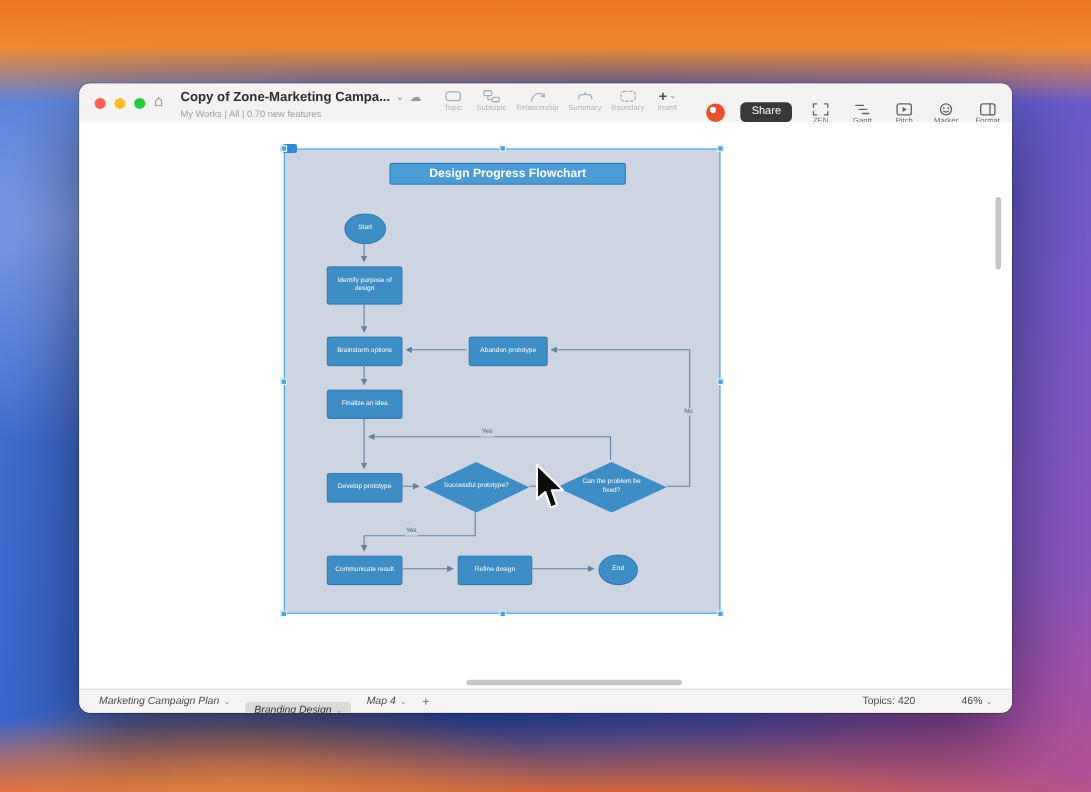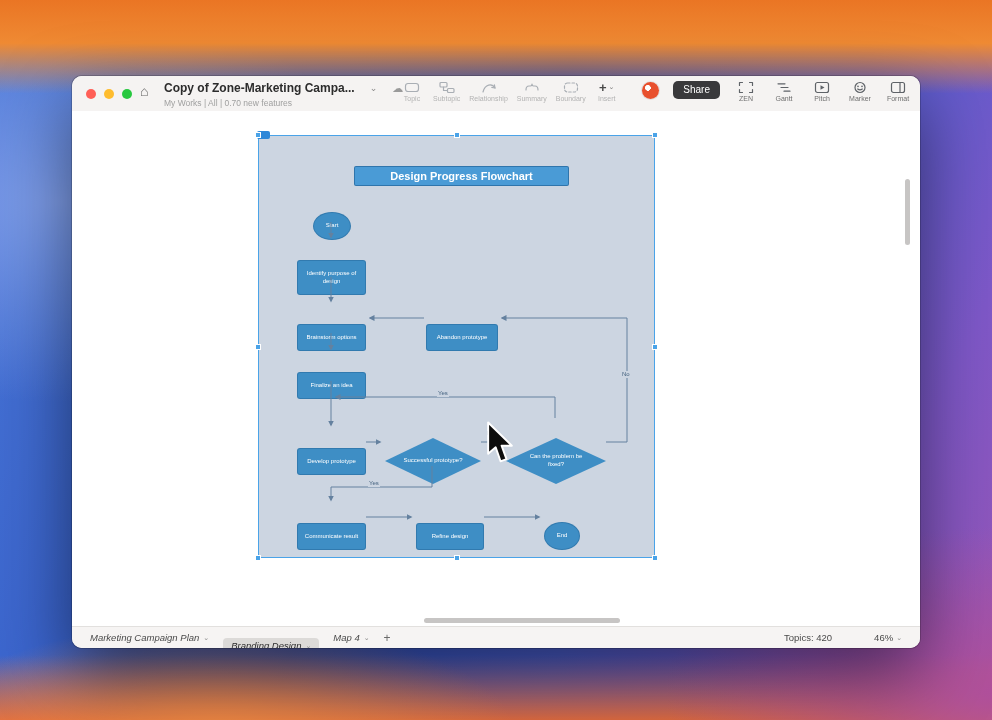--- a/index.html
+++ b/index.html
@@ -15,26 +15,26 @@
   }
   
   .window{position:absolute;left:72px;top:76px;width:848px;height:572px;background:#fff;
     border-radius:10px;box-shadow:0 28px 70px rgba(0,0,0,.5),0 0 0 1px rgba(0,0,0,.18);overflow:hidden;}
   .titlebar{position:absolute;left:0;top:0;right:0;height:35px;background:#f5f3f2;border-bottom:1px solid #e3e1df;}
   .traffic{position:absolute;left:14px;top:13px;display:flex;gap:8px;}
   .tl{width:10px;height:10px;border-radius:50%;display:inline-block;}
   .tl.red{background:#ff5f57;} .tl.yellow{background:#febc2e;} .tl.green{background:#28c840;}
   .home-btn{position:absolute;left:68px;top:8px;font-size:14px;color:#666;line-height:1;cursor:default;}
   .doc{position:absolute;left:92px;top:5px;}
-  .doc-title-row{display:flex;align-items:center;gap:15px;font-size:12px;font-weight:600;color:#2c2c2c;white-space:nowrap;}
+  .doc-title-row{display:flex;align-items:center;gap:5px;font-size:12px;font-weight:600;color:#2c2c2c;white-space:nowrap;}
   .doc-title-row .chev{font-size:9px;color:#8a8a8a;font-weight:400;}
   .doc-title-row .cloud{font-size:11px;color:#9a9a9a;font-weight:400;}
   .doc-breadcrumb{margin-top:3px;font-size:8.5px;color:#a0a0a0;white-space:nowrap;}
   .toolbar-center{position:absolute;left:328px;top:4px;display:flex;gap:9px;align-items:flex-start;}
-  .toolbar-right{position:absolute;right:10px;top:4px;display:flex;gap:14px;align-items:flex-start;}
+  .toolbar-right{position:absolute;right:10px;top:16px;display:flex;gap:14px;align-items:flex-start;}
   .tool{display:flex;flex-direction:column;align-items:center;gap:1px;min-width:24px;}
   .tool .ticon{height:14px;display:flex;align-items:center;justify-content:center;}
   .tool .tlabel{font-size:7px;color:#b3b3b3;white-space:nowrap;}
   .toolbar-right .tool .tlabel{color:#6f6f6f;}
   .icon-stroke{fill:none;stroke:#a9aeb4;stroke-width:1.2;stroke-linecap:round;stroke-linejoin:round;}
   .icon-stroke-dark{fill:none;stroke:#5f6368;stroke-width:1.2;stroke-linecap:round;stroke-linejoin:round;}
   .insert-glyph{font-size:13px;color:#4a4a4a;font-weight:600;line-height:1;}
   .insert-chev{font-size:7px;color:#7a7a7a;margin-left:2px;}
   .avatar{width:17px;height:17px;border-radius:50%;margin-top:2px;
     background:radial-gradient(circle at 35% 35%, #ffffff 0 18%, #e8502e 19% 100%);
@@ -45,21 +45,21 @@
   .canvas{position:absolute;left:0;top:35px;right:0;bottom:22px;background:#ffffff;}
   .selection{position:absolute;left:186px;top:24px;width:397px;height:423px;
     background:var(--region-bg,#ccd5e1);border:1.5px solid var(--selection,#4aa3e8);box-sizing:border-box;}
   .sel-tag{position:absolute;left:-2px;top:-5px;width:13px;height:8px;background:#2f88d8;border-radius:2px;z-index:3;}
   .handle{position:absolute;width:6px;height:6px;background:var(--selection,#3b99e8);border:1px solid #fff;box-sizing:border-box;z-index:3;}
   .h-tl{left:-4px;top:-4px;} .h-tm{left:195px;top:-4px;} .h-tr{right:-4px;top:-4px;}
   .h-ml{left:-4px;top:208px;} .h-mr{right:-4px;top:208px;}
   .h-bl{left:-4px;bottom:-4px;} .h-bm{left:195px;bottom:-4px;} .h-br{right:-4px;bottom:-4px;}
   .fc-node{position:absolute;background:var(--node-fill,#3e8ec5);color:#fff;display:flex;align-items:center;justify-content:center;
     text-align:center;font-size:6px;line-height:1.3;border-radius:3px;box-sizing:border-box;padding:1px 5px;
-    border:1px solid rgba(25,85,135,.35);margin-top:18px;}
+    border:1px solid rgba(25,85,135,.35);}
   .n-title{left:95px;top:12px;width:215px;height:20px;font-size:11px;font-weight:700;
     background:var(--title-fill,#4a9bd6);border:1px solid rgba(20,80,130,.5);border-radius:2px;}
   .oval{border-radius:50%;}
   .diamond{border:none;border-radius:0;clip-path:polygon(50% 0,100% 50%,50% 100%,0 50%);padding:2px 16px;}
   .n-start{left:54px;top:58px;width:38px;height:28px;}
   .n-identify{left:38px;top:106px;width:69px;height:35px;}
   .n-brainstorm{left:38px;top:170px;width:69px;height:27px;}
   .n-abandon{left:167px;top:170px;width:72px;height:27px;}
   .n-finalize{left:38px;top:218px;width:69px;height:27px;}
   .n-develop{left:38px;top:294px;width:69px;height:27px;}

